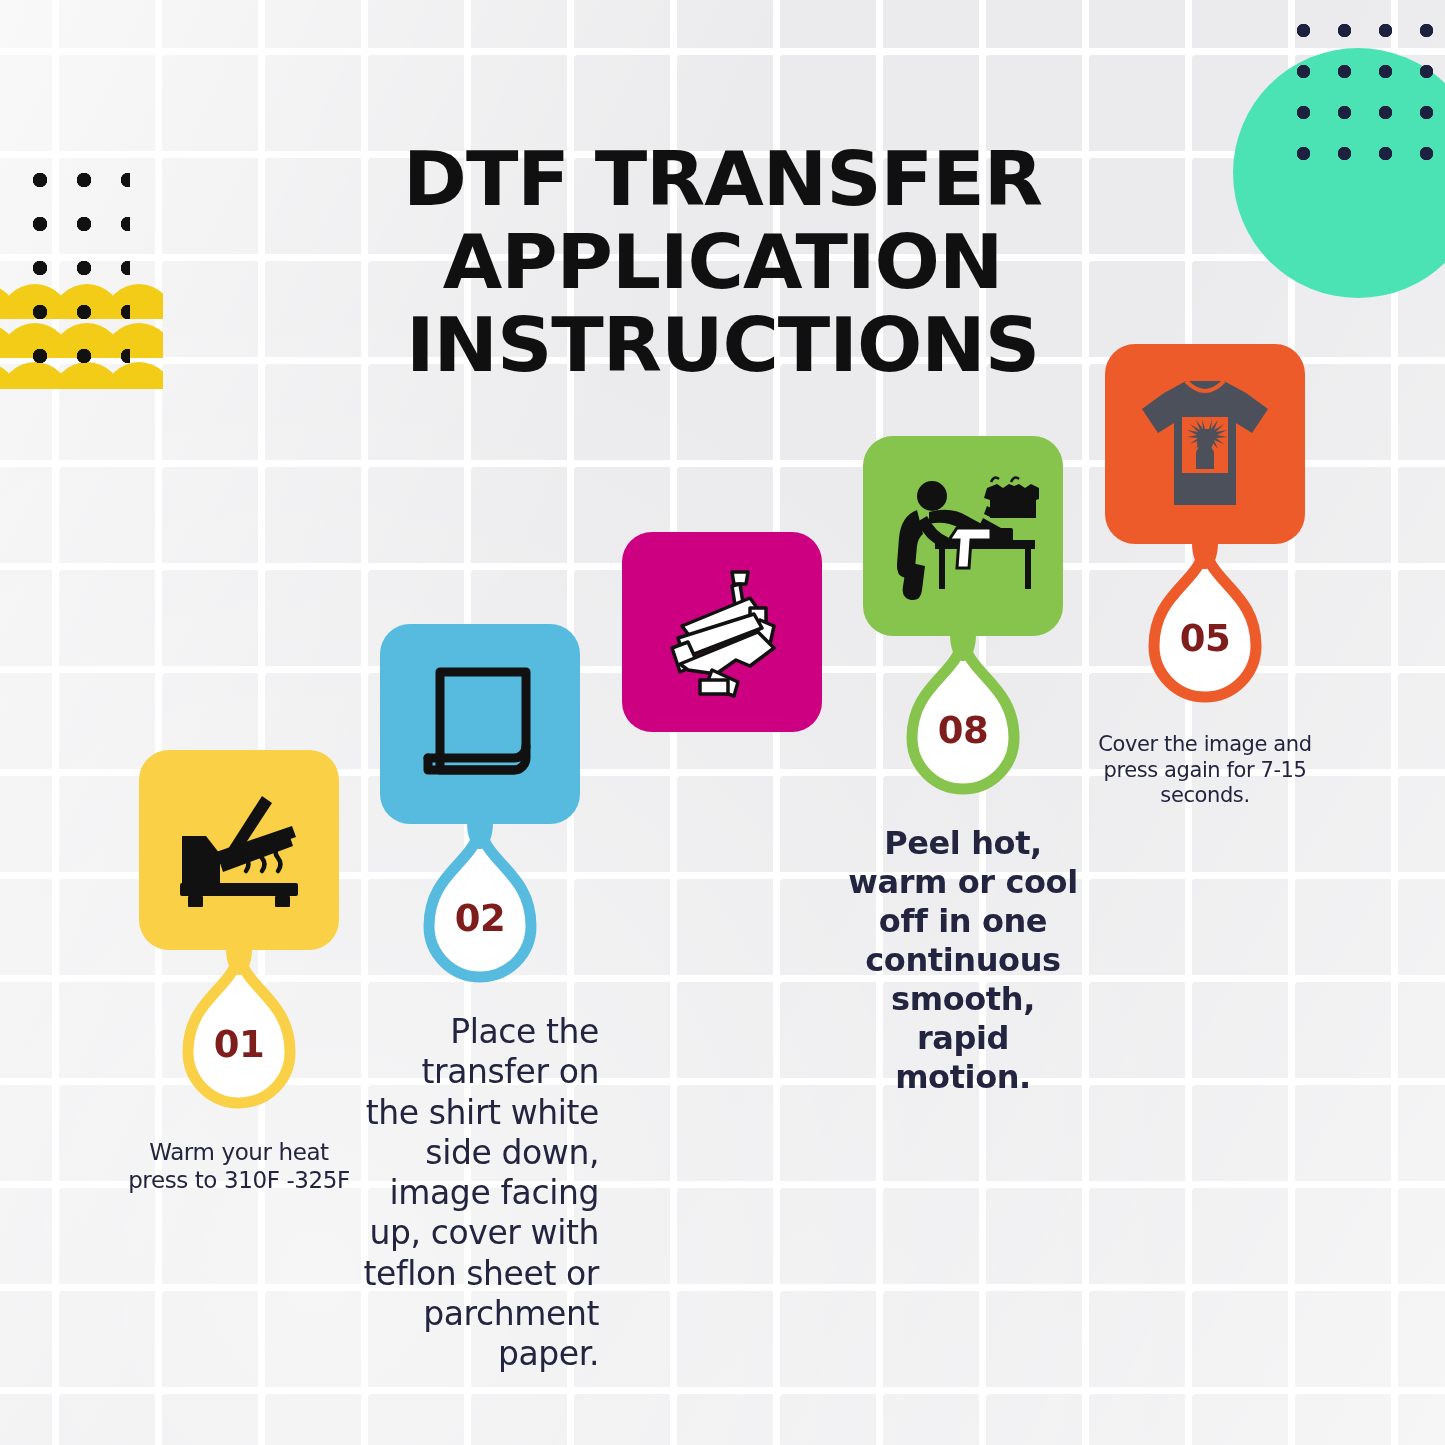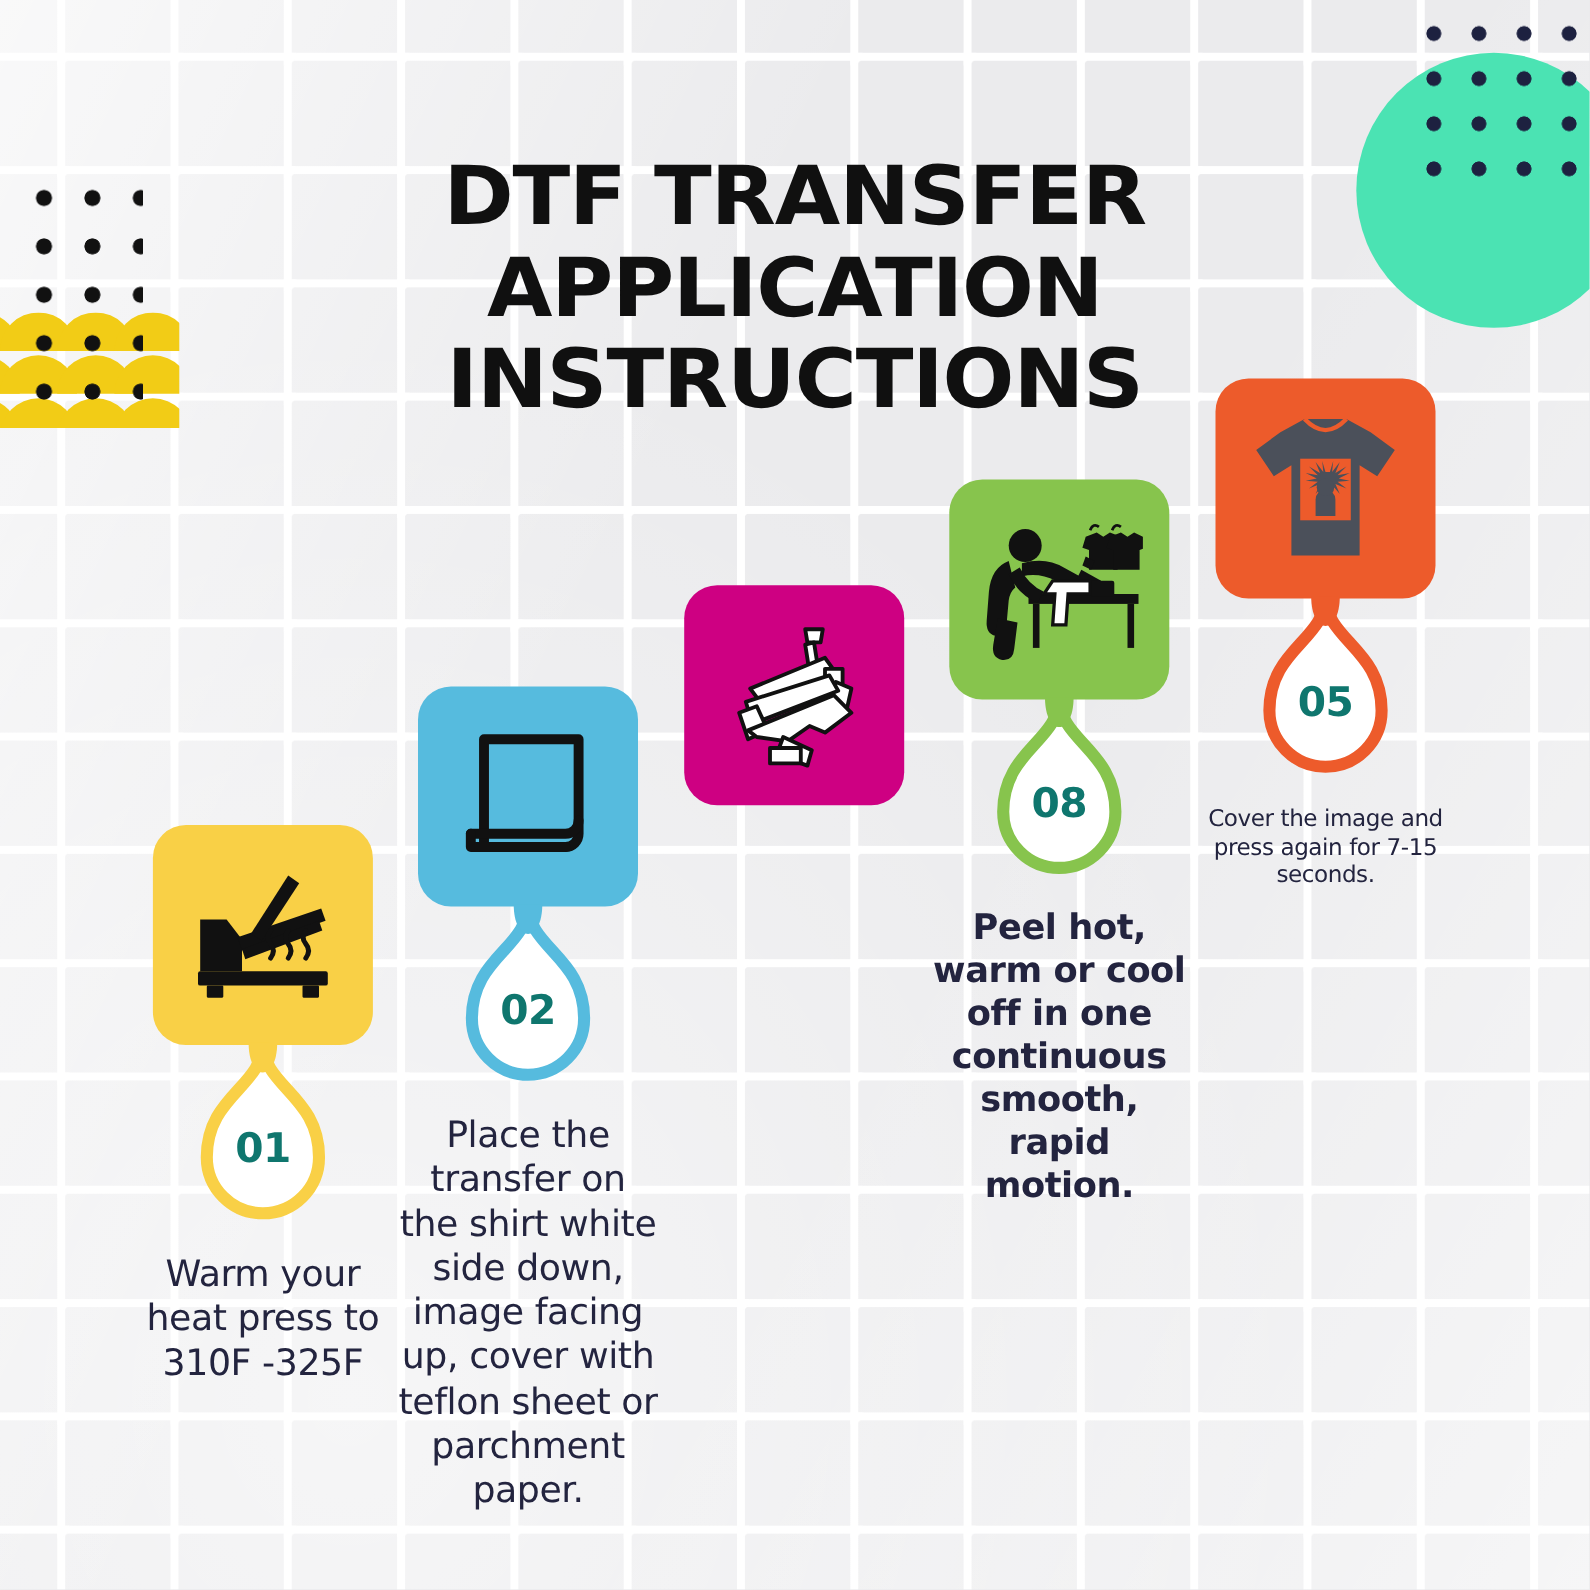--- a/index.html
+++ b/index.html
@@ -82,21 +82,21 @@
     display:flex; align-items:center; justify-content:center;
   }
   .card svg { display:block; }
 
   
   .drop-wrap { position:relative; height:174px; margin-top:-2px; }
   .drop-wrap svg { position:absolute; left:50%; top:0; transform:translateX(-50%); }
   .num {
     position:absolute; left:50%; top:96px; transform:translate(-50%,-50%);
     font-family:"DejaVu Sans", sans-serif;
-    font-weight:700; font-size:37px; color:#0f766e; letter-spacing:-0.5px;
+    font-weight:700; font-size:37px; color:#7f1d1d; letter-spacing:-0.5px;
   }
 
   .caption {
     margin-top:16px;
     text-align:center;
     font-family:"DejaVu Sans", sans-serif;
     font-weight:400;
     font-size:21px;
     line-height:1.22;
     color:#23243f;
@@ -104,22 +104,22 @@
     padding:0 4px;
   }
 
   
   #step-1 { left:116px;  top:735px;margin-top:15px; }
   #step-2 { left:357px;  top:624px; }
   #step-3 { left:599px;  top:532px; }
   #step-4 { left:840px;  top:436px; }
   #step-5 { left:1082px; top:344px; }
 
-  #step-1 .caption { font-size:33px; }
-  #step-2 .caption { font-size:33px; }
+  #step-1 .caption { font-size:23px; }
+  #step-2 .caption { font-size:33px;text-align:right; }
   #step-4 .caption { font-size:32px;font-weight:bold; }
 </style>
 </head>
 <body>
 
 <div id="bg-grid"></div>
 <div id="bg-diamonds"></div>
 <div id="bg-sheen"></div>
 
 <div class="deco" id="deco-teal-circle"></div>

